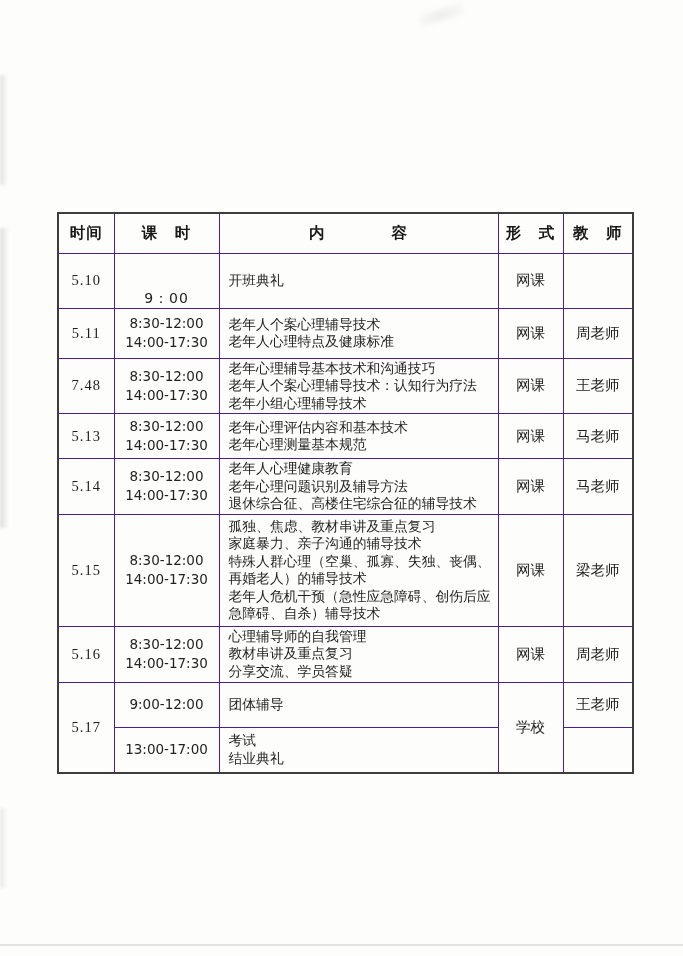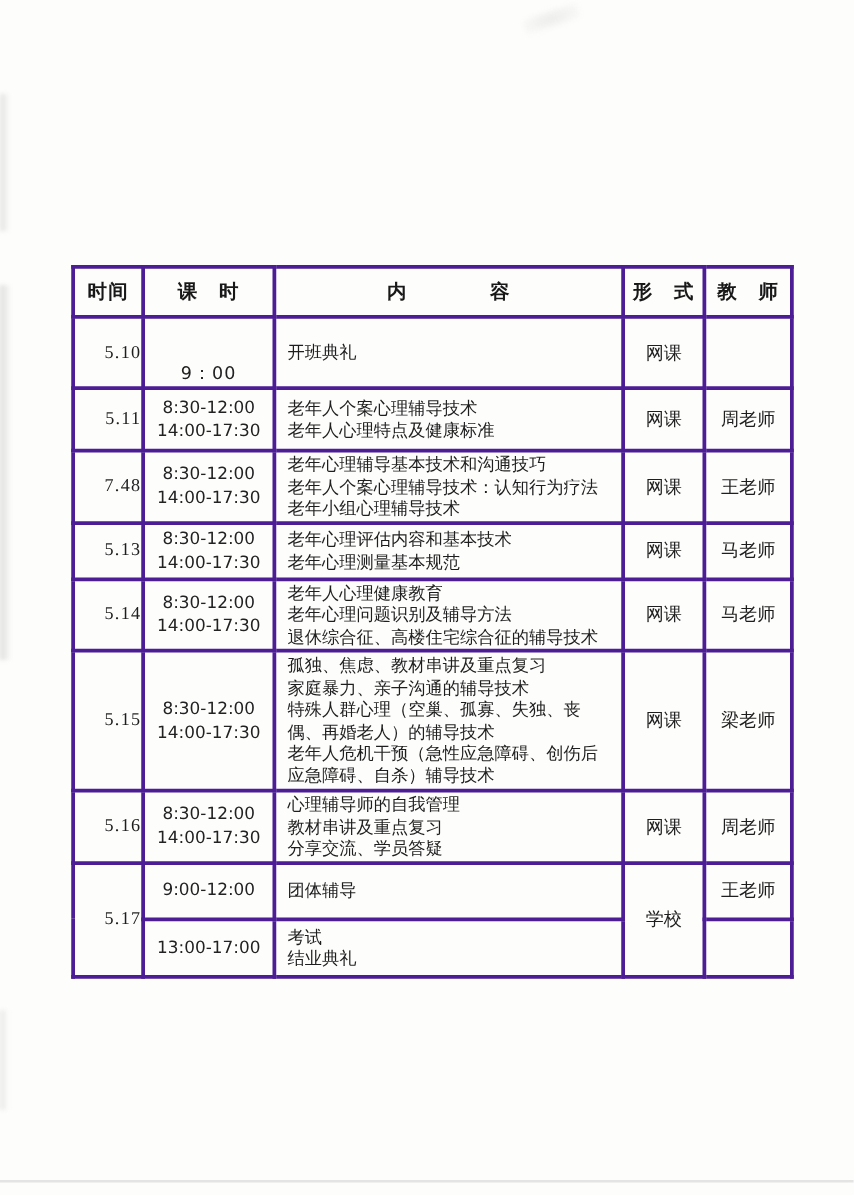--- a/index.html
+++ b/index.html
@@ -21,23 +21,23 @@
     text-align:center; line-height:41px;
     font-size:27px; font-weight:600; letter-spacing:2px; color:#1b1b1b;
   }
 
   
   table.schedule {
     position:absolute; left:57px; top:212px; width:575px;
     border-collapse:collapse; table-layout:fixed;
     border:2px solid #3d3d3d;
   }
-  td,th { border:3px solid #4c1d95; vertical-align:middle; overflow:hidden; }
+  td,th { border:1px solid #4c1d95; vertical-align:middle; overflow:hidden; }
   th { font-size:15.5px; font-weight:600; letter-spacing:1px; text-align:center; color:#181818; }
-  td.date    { text-align:right; font-size:14.5px; letter-spacing:1px; }
+  td.date    { text-align:center; font-size:14.5px; letter-spacing:1px; }
   td.hours   { text-align:center; font-family:"DejaVu Sans","Liberation Sans",sans-serif;
                font-size:13.5px; line-height:19px; color:#222; }
   td.hours .t10 { font-size:14px; letter-spacing:1px;margin-top:35px; }
   td.content { text-align:left; font-size:13.8px; line-height:17.5px; padding:1px 5px 1px 9px; }
   td.fmt, td.teacher { text-align:center; font-size:14.5px; }
 
   
   .artifact { position:absolute; pointer-events:none; }
   .edge-streak-1 { left:0; top:75px;  width:8px;  height:110px;
     background:linear-gradient(to right, rgba(150,150,150,0.28), rgba(150,150,150,0)); filter:blur(1.5px); }

